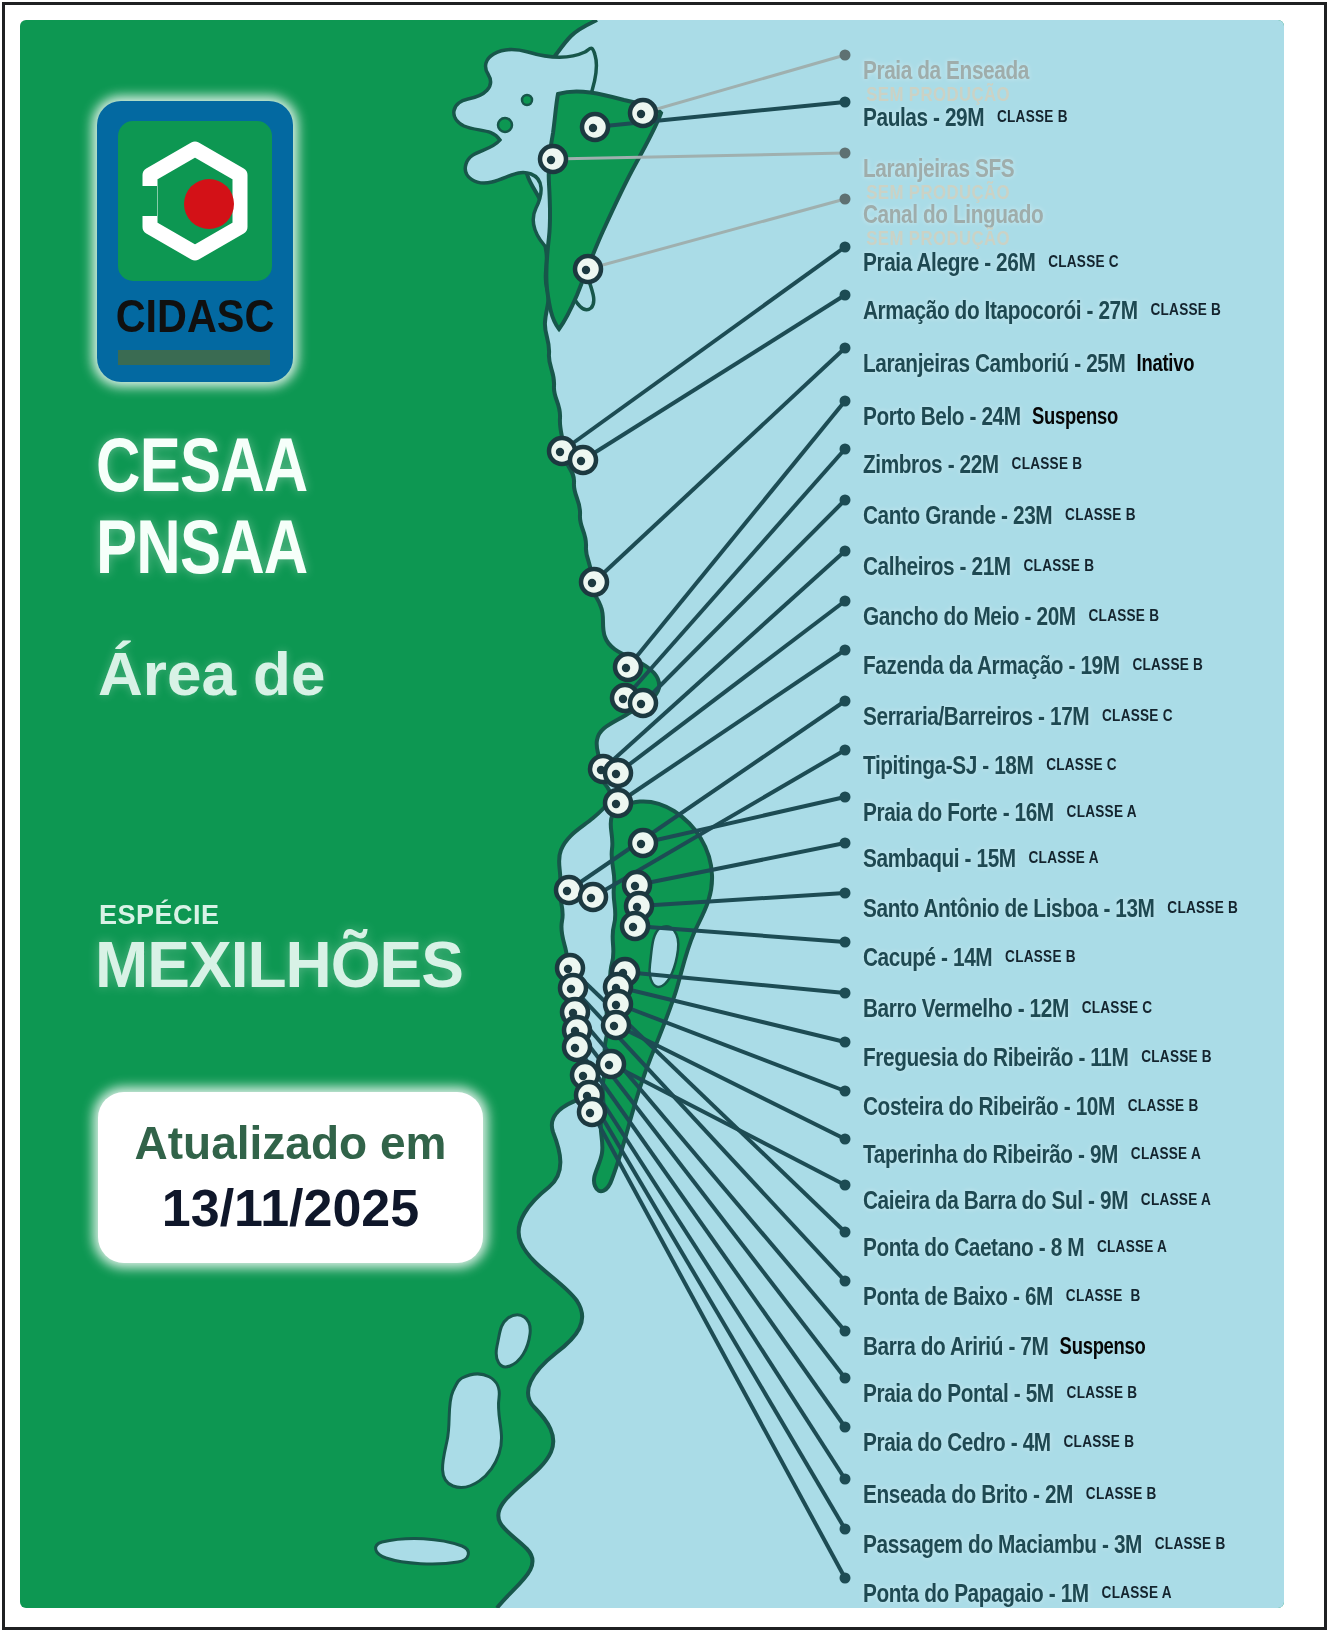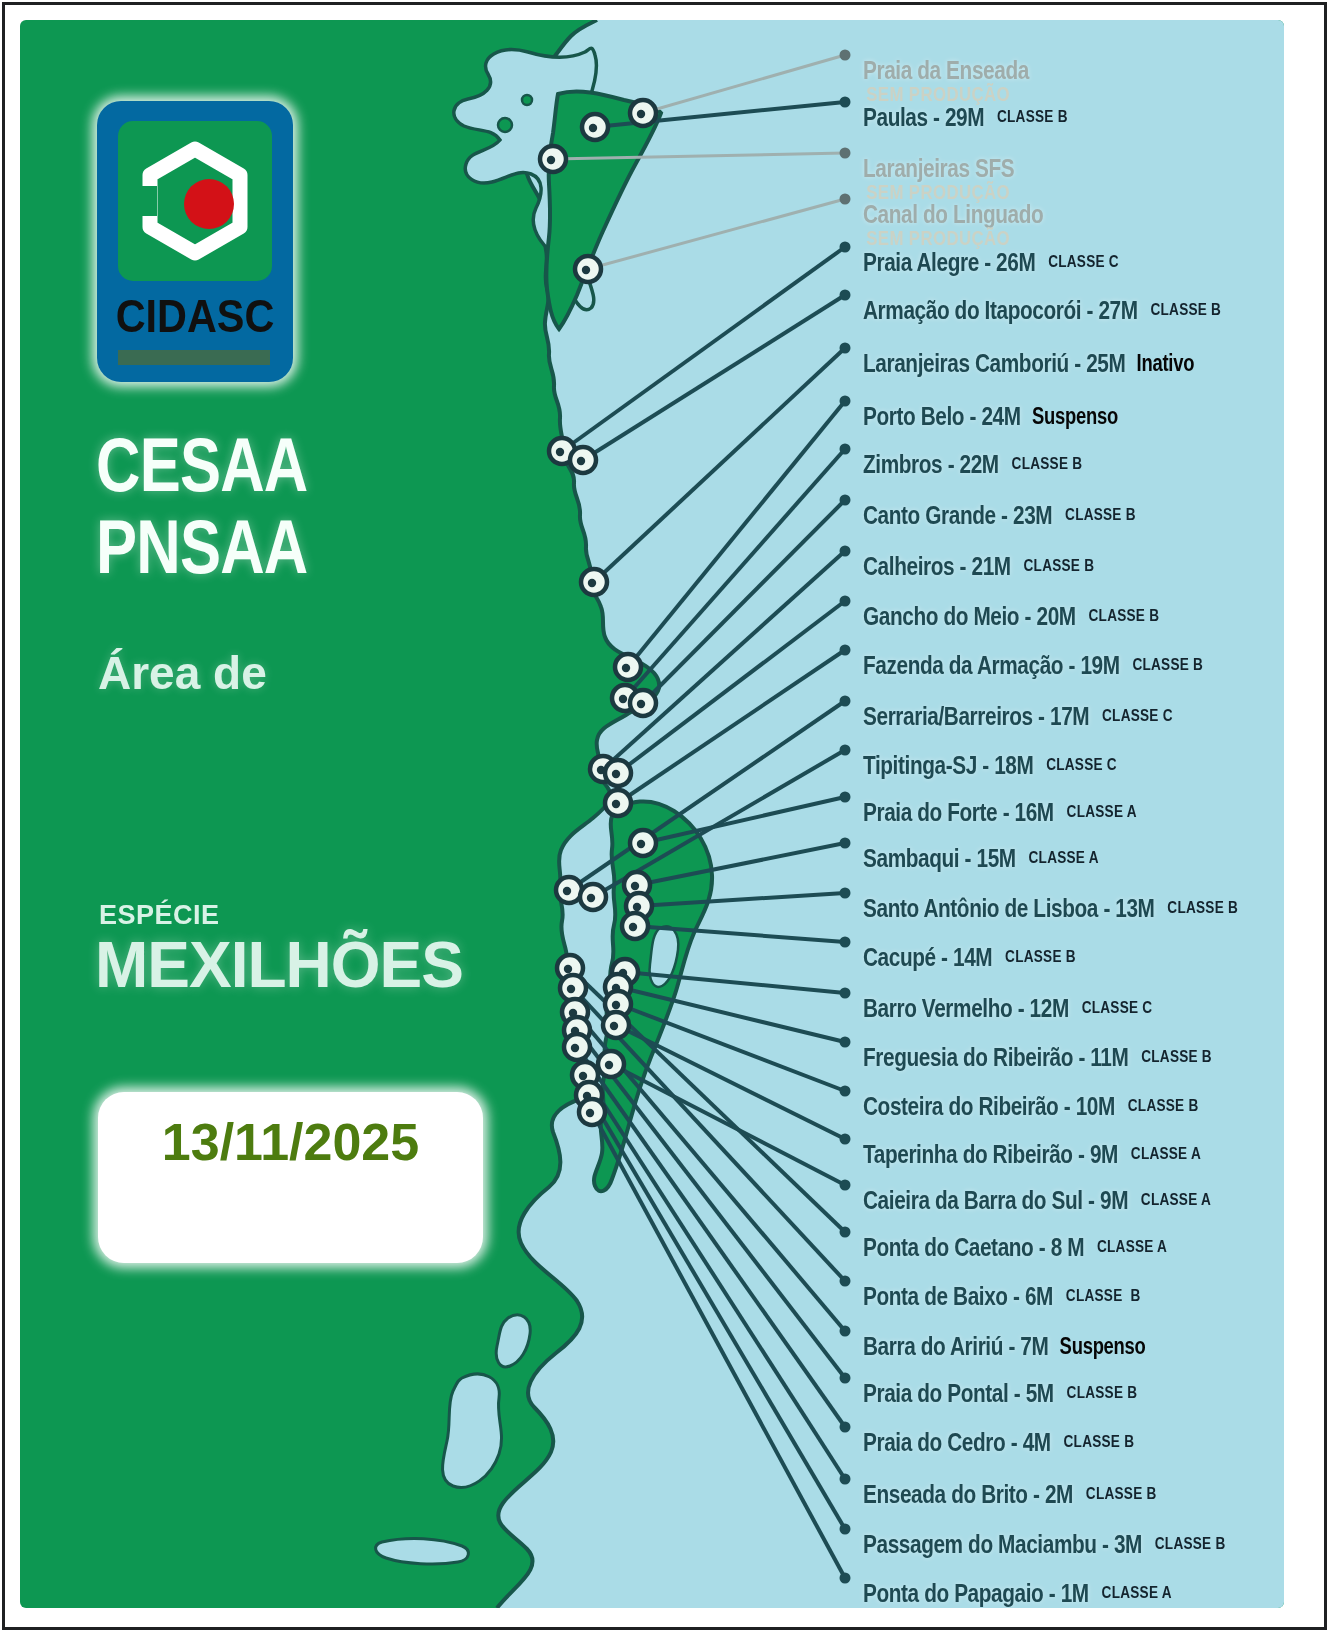--- a/index.html
+++ b/index.html
@@ -25,39 +25,39 @@
   .logo-bar{position:absolute;left:21px;top:249px;width:152px;height:15px;background:#3a6b52;}
 
   .program{
     position:absolute;left:96px;top:424px;z-index:5;
     font-size:76px;line-height:82px;font-weight:800;color:#f6fffa;
     letter-spacing:-1px;transform:scaleX(.81);transform-origin:0 0;
     text-shadow:0 0 12px rgba(255,255,255,.35);
   }
   .subtitle{
     position:absolute;left:98px;top:645px;z-index:5;
-    font-size:46px;line-height:57px;font-weight:700;color:#d8f2e6;
+    font-size:62px;line-height:57px;font-weight:700;color:#d8f2e6;
     text-shadow:0 0 10px rgba(255,255,255,.25);
   }
   .species-label{
     position:absolute;left:99px;top:900px;z-index:5;
     font-size:27px;font-weight:700;color:#d8f2e6;letter-spacing:.5px;
   }
   .species-value{
     position:absolute;left:95px;top:928px;z-index:5;
     font-size:64px;font-weight:800;color:#d8f2e6;letter-spacing:-1px;
     text-shadow:0 0 12px rgba(255,255,255,.3);
   }
   .updated-box{
     position:absolute;left:98px;top:1092px;width:385px;height:171px;z-index:5;
     background:#ffffff;border-radius:26px;text-align:center;
     box-shadow:0 0 12px 5px rgba(255,255,255,.85);
   }
   .updated-label{margin-top:24px;font-size:46px;font-weight:700;color:#316349;}
-  .updated-date{margin-top:20px;font-size:52px;font-weight:800;color:#4d7c0f;}
+  .updated-date{margin-top:8px;font-size:52px;font-weight:800;color:#0f172a;}
 
   
   #stations-layer{position:absolute;left:0;top:15px;width:1198px;height:1640px;z-index:10;pointer-events:none;}
   .station{
     position:absolute;left:863px;transform:scaleX(.8);transform-origin:0 21px;
     white-space:nowrap;
   }
   .station .l1{display:flex;align-items:center;height:42px;}
   .station .name{
     font-size:26px;font-weight:700;color:#1e4952;letter-spacing:-0.5px;
@@ -367,20 +367,21 @@
   </div>
 
   <div class="subtitle">
     <div>Área de</div>
   </div>
 
   <div class="species-label">ESPÉCIE</div>
   <div class="species-value">MEXILHÕES</div>
 
   <div class="updated-box">
+    <div class="updated-label">Atualizado em</div>
     <div class="updated-date">13/11/2025</div>
   </div>
 
   <div id="stations-layer">
       <div class="station muted" style="top: 34px;">
         <div class="l1">
           <span class="name">Praia da Enseada</span>
         </div>
         <div class="sub">SEM PRODUÇÃO</div>
       </div>

